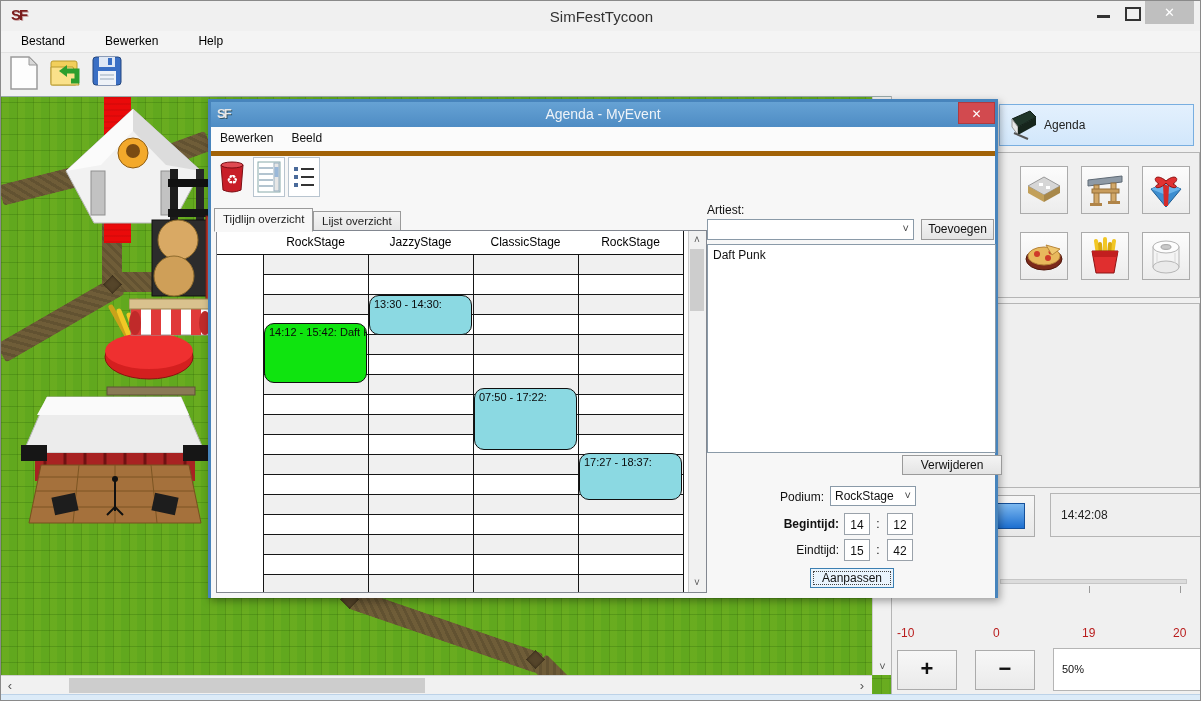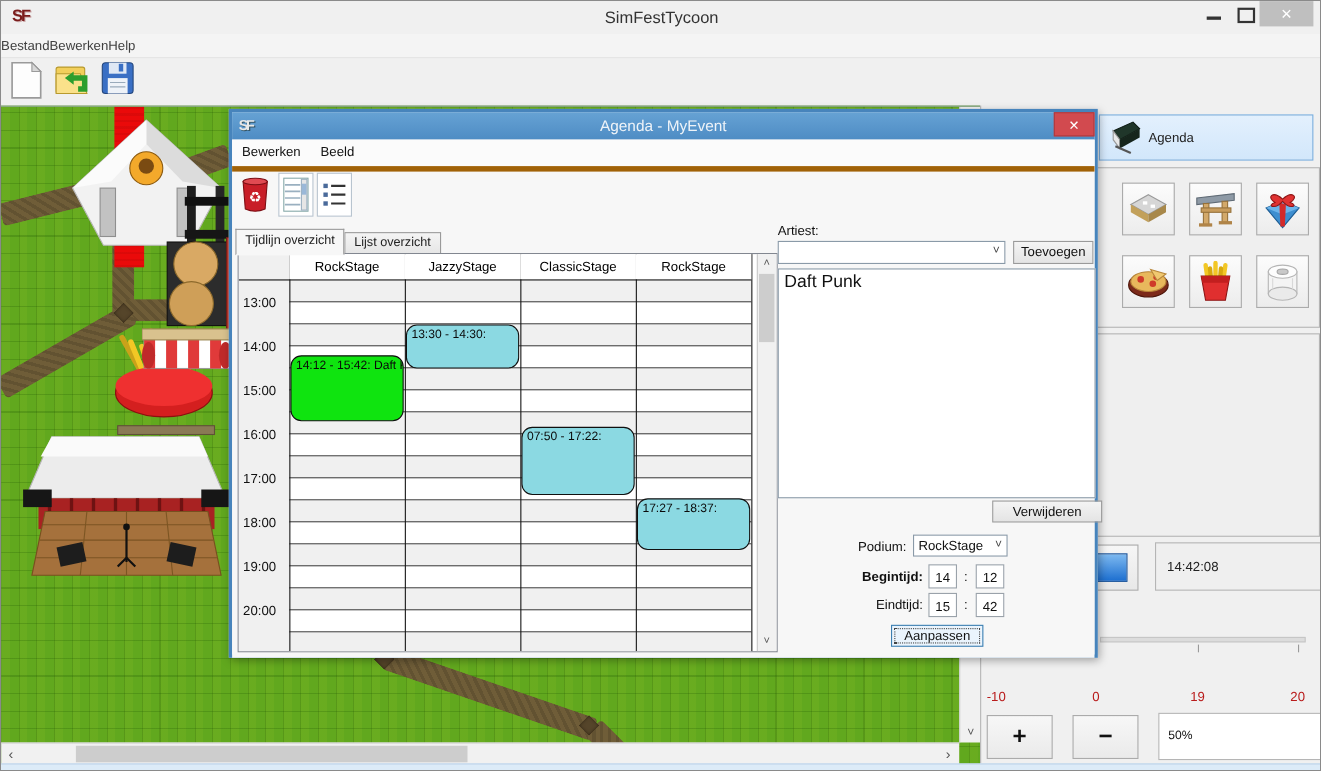--- a/index.html
+++ b/index.html
@@ -11,21 +11,21 @@
   
   .titlebar{left:0;top:0;width:1201px;height:30px;background:#f0f0f0;}
   .sf-logo{left:10px;top:5px;font-weight:bold;font-size:15px;color:#7a1c1c;
            text-shadow:1px 1px 0 #caa;letter-spacing:-2px;}
   .win-title{left:0;top:7px;width:100%;text-align:center;font-size:15px;color:#333;}
   .btn-min{left:1096px;top:14px;width:13px;height:3px;background:#333;}
   .btn-max{left:1124px;top:6px;width:12px;height:10px;border:2px solid #333;background:#f0f0f0;}
   .btn-close{left:1144px;top:0;width:49px;height:23px;background:#bfbfbf;color:#fff;
              text-align:center;line-height:23px;font-size:13px;}
   .menubar{left:0;top:30px;width:1201px;height:21px;background:#f4f4f4;border-bottom:1px solid #e2e2e2;}
-  .menubar span{display:inline-block;padding:3px 0;color:#404040;}
+  .menubar span{display:inline-block;padding:3px 20px;color:#000000;}
   .toolbar{left:0;top:52px;width:1201px;height:42px;background:#f0f0f0;}
   .tool-btn{position:absolute;top:2px;width:36px;height:38px;}
 
   
   .map{left:0;top:95px;width:890px;height:598px;background:#61a81e;overflow:hidden;border-top:1px solid #9aa;}
   .grass{position:absolute;inset:0;
     background-image:
       repeating-linear-gradient(90deg, rgba(25,80,0,.22) 0 1px, transparent 1px 16px),
       repeating-linear-gradient(0deg, rgba(25,80,0,.22) 0 1px, transparent 1px 16px),
       repeating-linear-gradient(90deg, rgba(255,255,60,.05) 0 8px, transparent 8px 16px);}
@@ -99,21 +99,21 @@
   .sched-sb .arrow{position:absolute;left:0;width:16px;height:16px;text-align:center;line-height:16px;font-size:10px;color:#555;}
   .sb-thumb{position:absolute;left:1px;top:18px;width:14px;height:62px;background:#cdcdcd;}
 
   .fieldlabel{position:absolute;font-size:12px;color:#111;text-align:right;}
   .combo{position:absolute;background:#fff;border:1px solid #8a9aa8;box-sizing:border-box;
     font-size:12px;padding:2px 4px;}
   .combo .arr{position:absolute;right:4px;top:2px;color:#444;font-size:11px;}
   .push-btn{position:absolute;background:linear-gradient(#f4f4f4,#e4e4e4);border:1px solid #9a9a9a;
     text-align:center;font-size:12px;color:#111;box-sizing:border-box;}
   .listbox{position:absolute;background:#fff;border:1px solid #8a9aa8;overflow:hidden;}
-  .listbox .li{padding:3px 5px;font-size:16px;}
+  .listbox .li{padding:3px 5px;font-size:12px;}
   .timefield{position:absolute;width:26px;height:22px;background:#fff;border:1px solid #9aa2aa;
     text-align:center;line-height:22px;font-size:12px;box-sizing:border-box;}
   .focus-btn{border:1px solid #3c7fb1;background:#eaf4fd;outline:1px dotted #444;outline-offset:-4px;}
 </style>
 </head>
 <body>
 
 <div id="app">
 
   <div class="abs titlebar">
@@ -418,30 +418,20 @@
               <line x1="9" y1="13" x2="22" y2="13"></line>
               <line x1="9" y1="21" x2="22" y2="21"></line>
           </g>
         </svg>
       </div>
 
       <div class="tab active" style="left:3px;top:81px;">Tijdlijn overzicht</div>
       <div class="tab" style="left:102px;top:84px;line-height:18px;">Lijst overzicht</div>
 
       <div class="abs schedule">
-        <div class="gutter" id="gutter">
-            <div class="hour-label" style="top: 36px;">13:00</div>
-            <div class="hour-label" style="top: 76px;">14:00</div>
-            <div class="hour-label" style="top: 116px;">15:00</div>
-            <div class="hour-label" style="top: 156px;">16:00</div>
-            <div class="hour-label" style="top: 196px;">17:00</div>
-            <div class="hour-label" style="top: 236px;">18:00</div>
-            <div class="hour-label" style="top: 276px;">19:00</div>
-            <div class="hour-label" style="top: 316px;">20:00</div>
-          </div>
         <div id="rows">
             <div class="grid-row" style="top: 24px; background: rgb(240, 240, 240);"></div>
             <div class="grid-row" style="top: 44px; background: rgb(255, 255, 255);"></div>
             <div class="grid-row" style="top: 64px; background: rgb(240, 240, 240);"></div>
             <div class="grid-row" style="top: 84px; background: rgb(255, 255, 255);"></div>
             <div class="grid-row" style="top: 104px; background: rgb(240, 240, 240);"></div>
             <div class="grid-row" style="top: 124px; background: rgb(255, 255, 255);"></div>
             <div class="grid-row" style="top: 144px; background: rgb(240, 240, 240);"></div>
             <div class="grid-row" style="top: 164px; background: rgb(255, 255, 255);"></div>
             <div class="grid-row" style="top: 184px; background: rgb(240, 240, 240);"></div>

